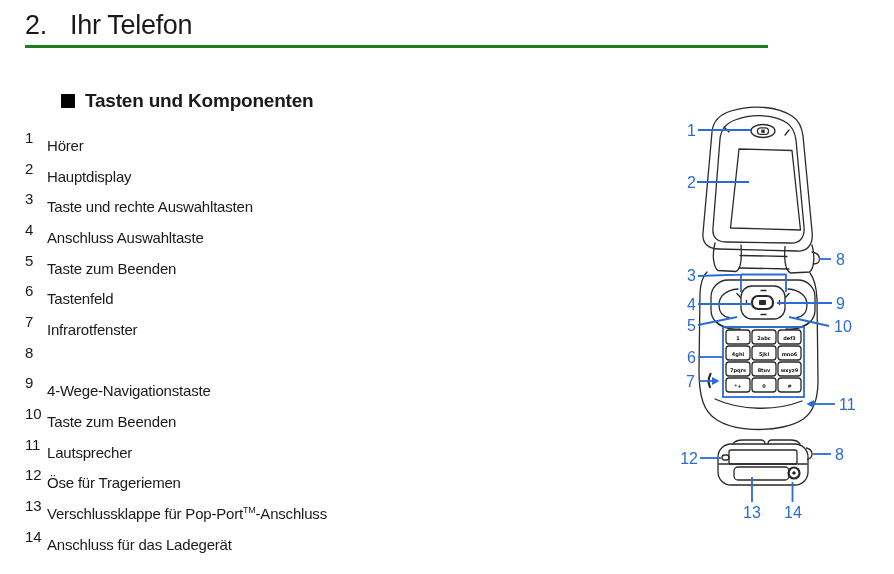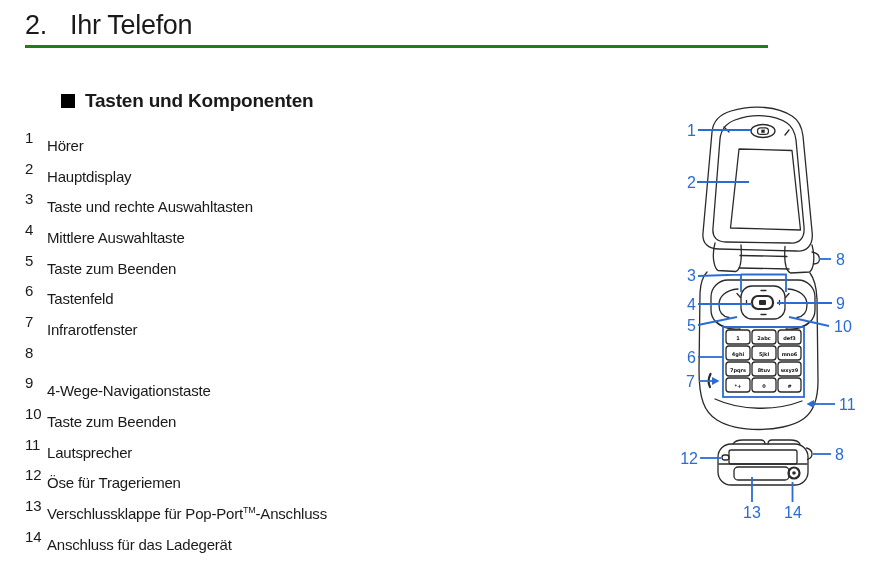--- a/index.html
+++ b/index.html
@@ -64,21 +64,21 @@
       <div class="row">
         <span class="num">2</span>
         <span class="lbl">Hauptdisplay</span>
       </div>
       <div class="row">
         <span class="num">3</span>
         <span class="lbl">Taste und rechte Auswahltasten</span>
       </div>
       <div class="row">
         <span class="num">4</span>
-        <span class="lbl">Mittlere Auswahltaste</span>
+        <span class="lbl">Anschluss Auswahltaste</span>
       </div>
       <div class="row">
         <span class="num">5</span>
         <span class="lbl">Taste zum Beenden</span>
       </div>
       <div class="row">
         <span class="num">6</span>
         <span class="lbl">Tastenfeld</span>
       </div>
       <div class="row">

